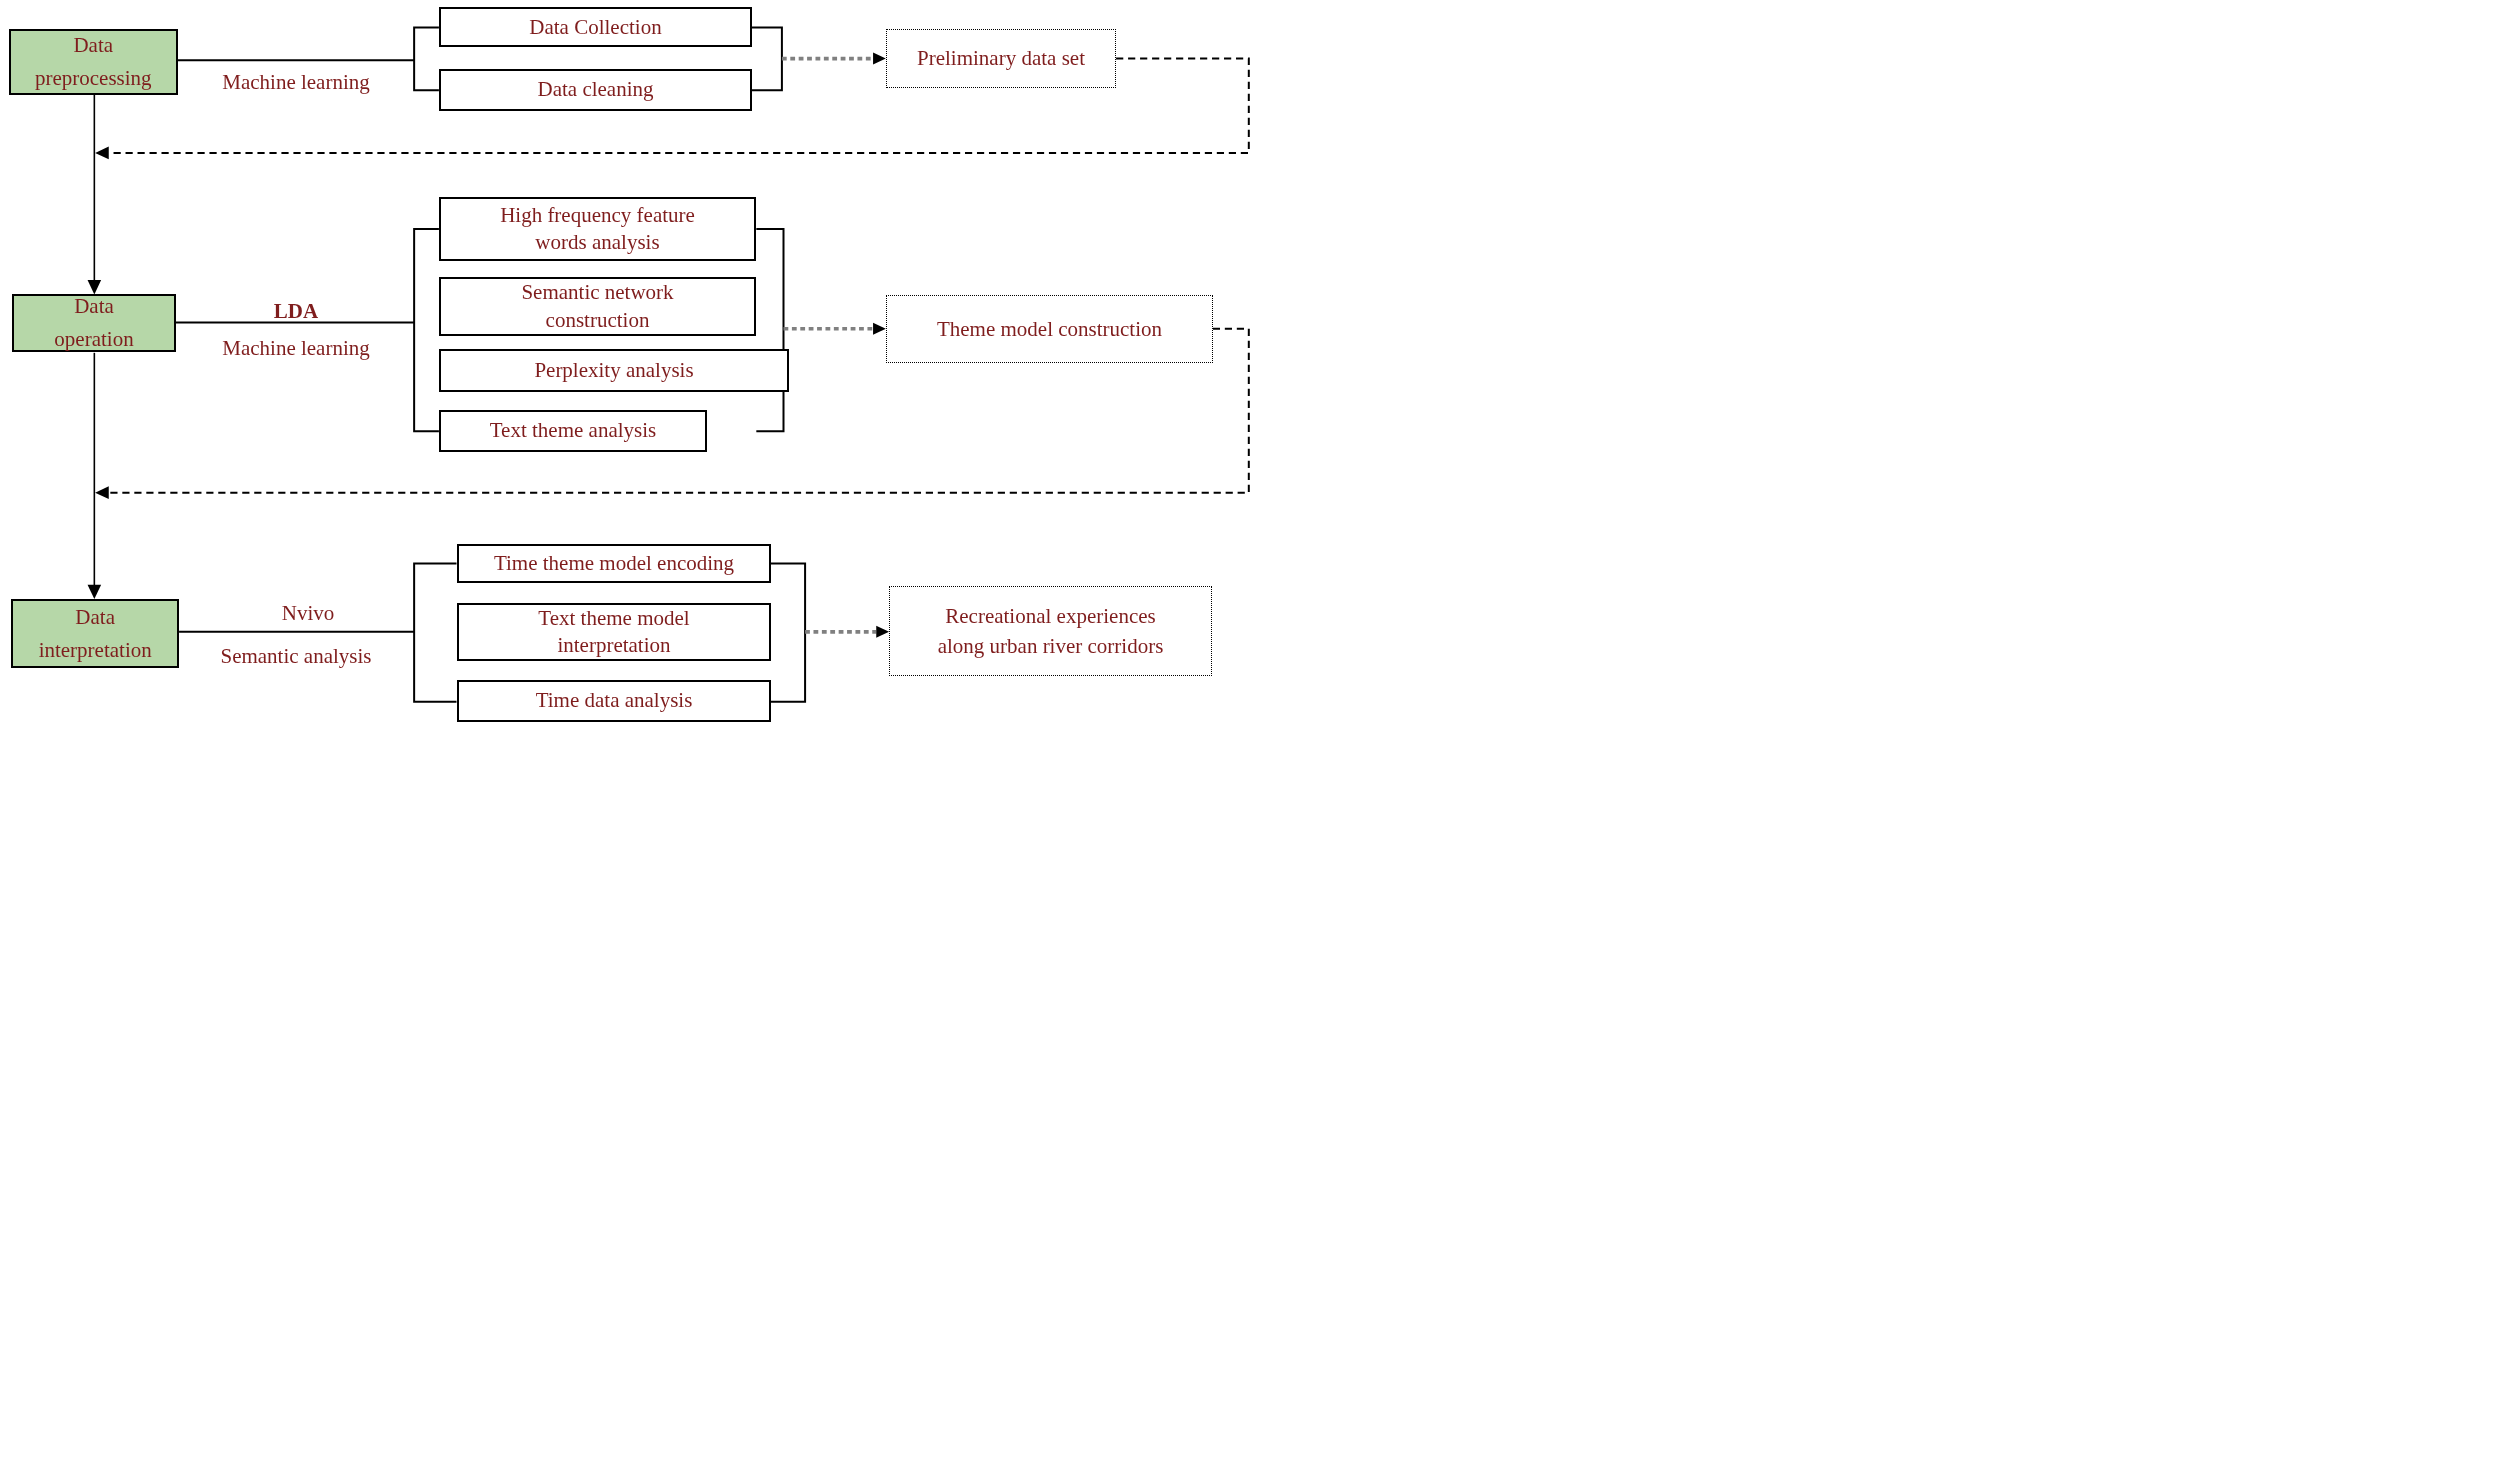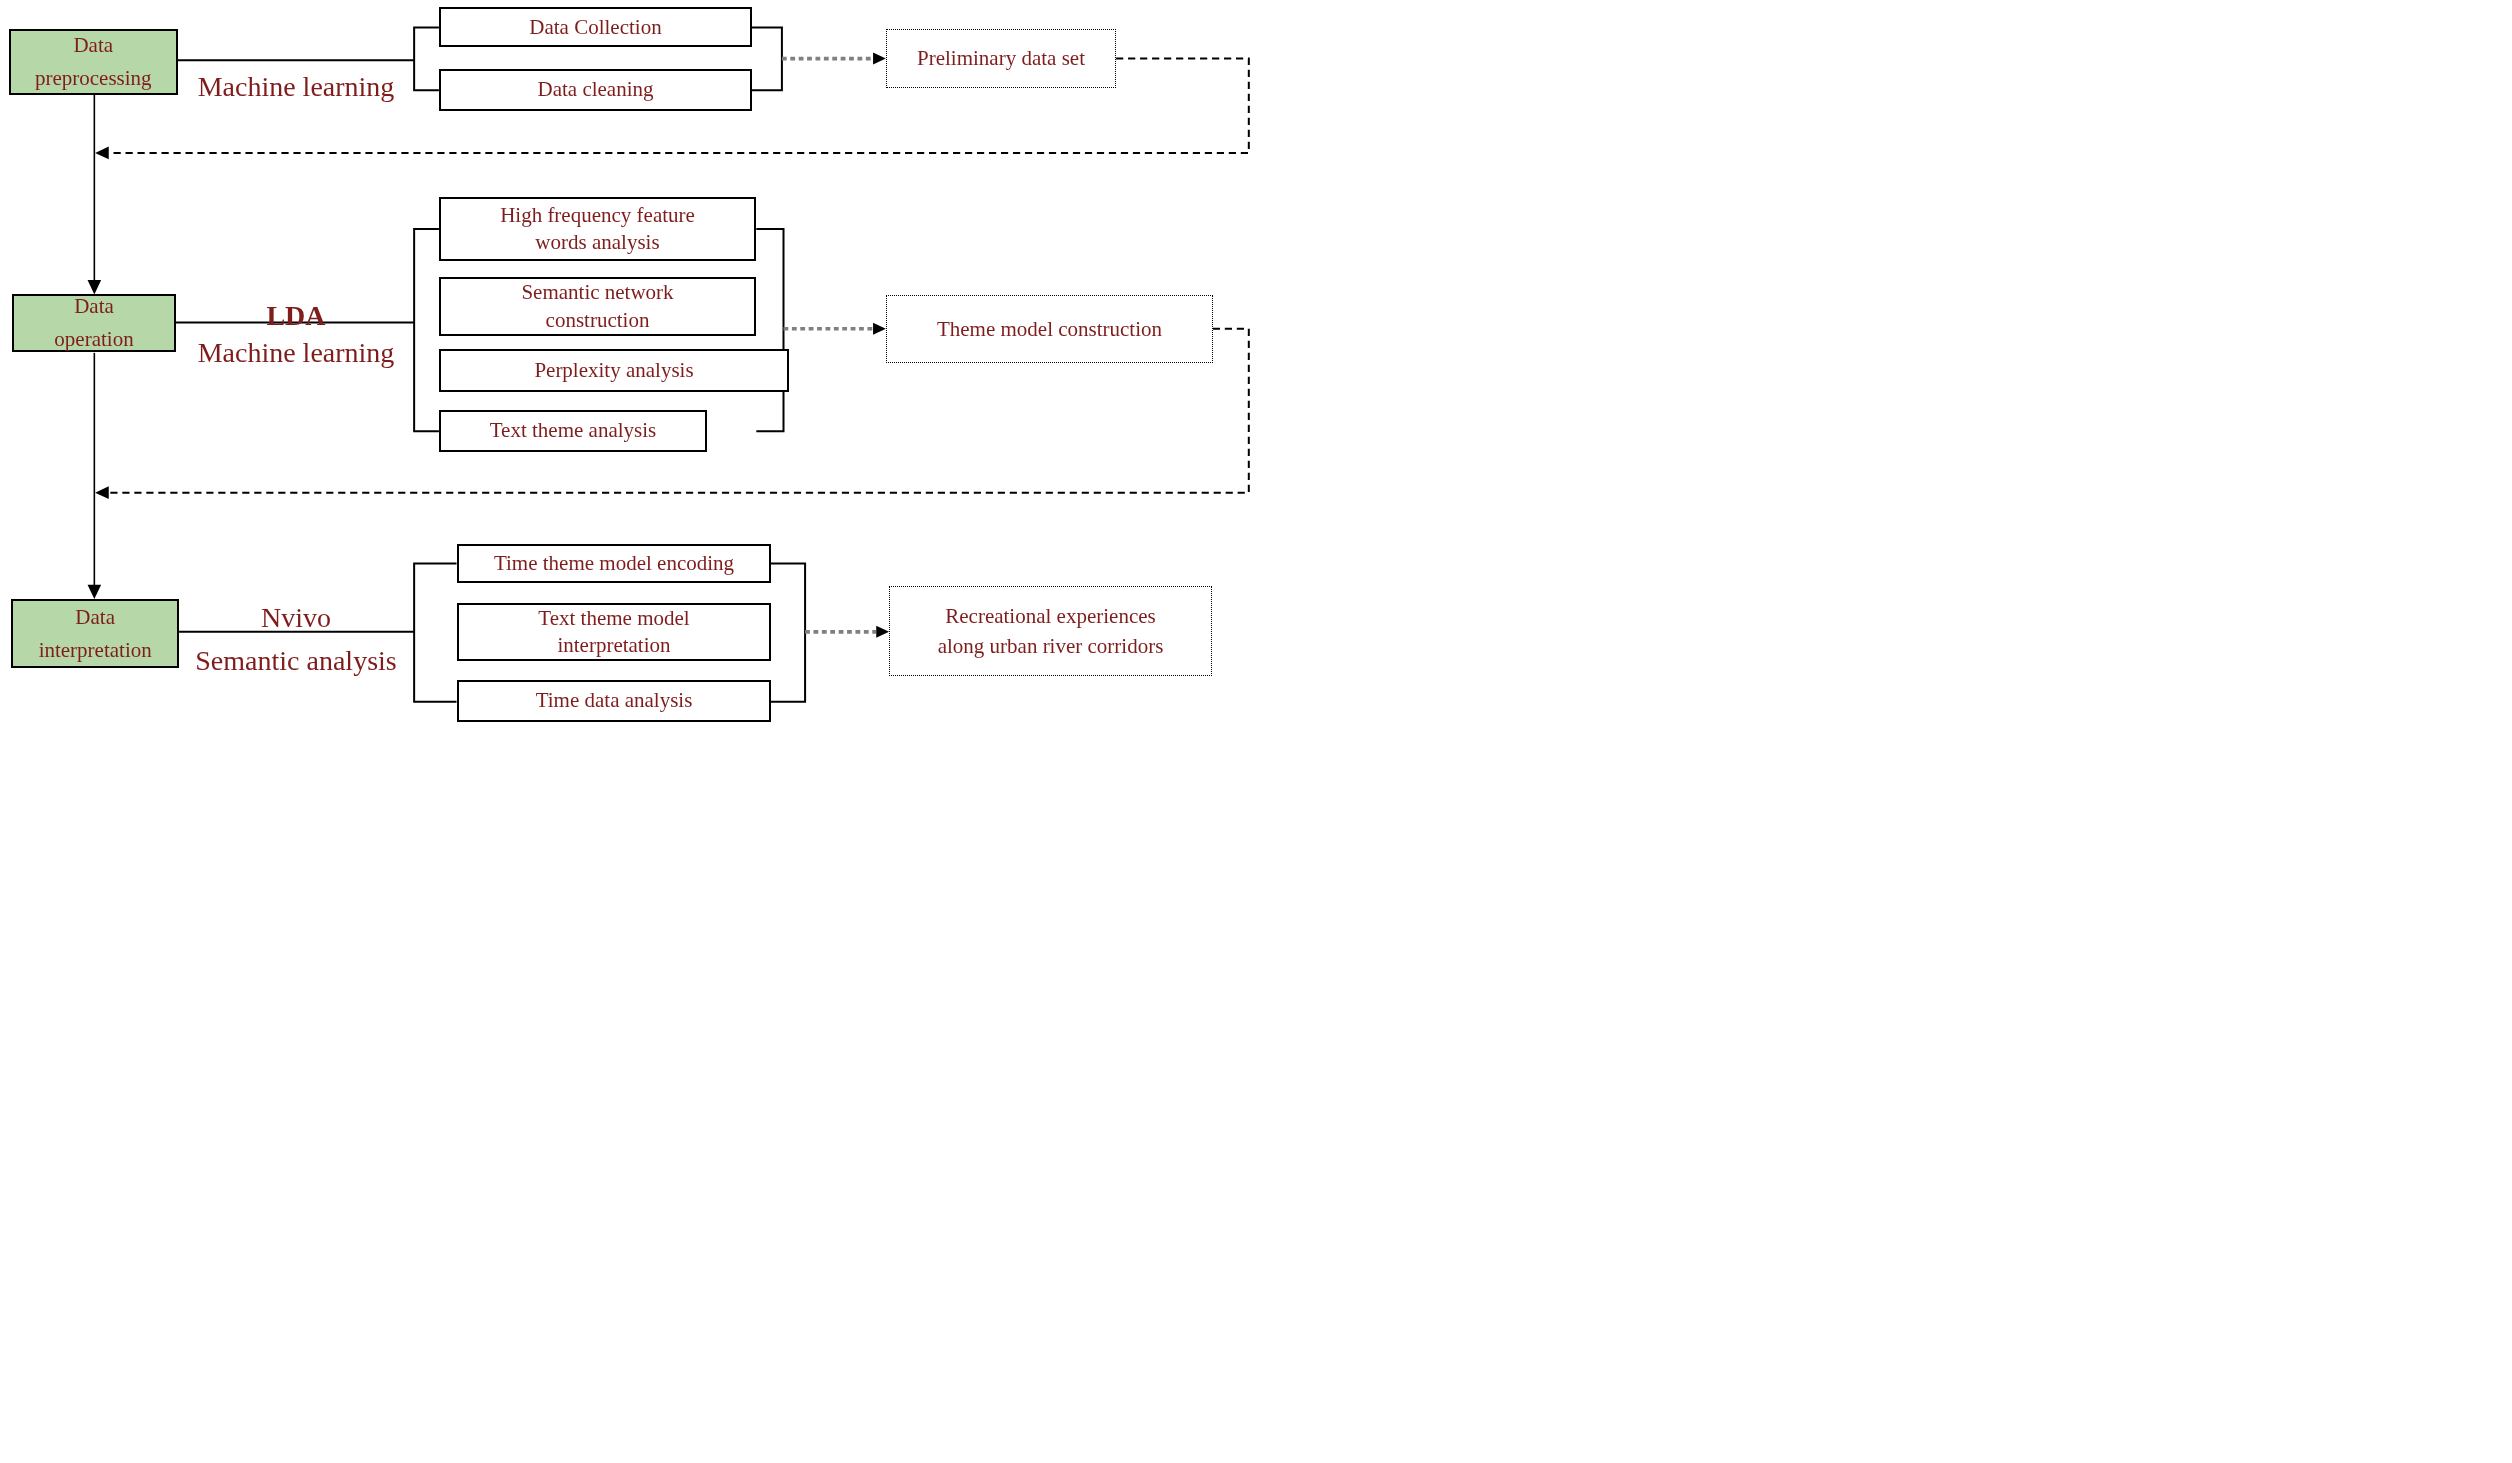--- a/index.html
+++ b/index.html
@@ -27,21 +27,21 @@
   .step{
     border:2px solid var(--line-color,#000);
   }
   .output{
     border:1.6px dotted var(--line-color,#000);
     line-height:1.45;
   }
   .method{
     position:absolute;z-index:2;
     width:232px;text-align:center;
-    font-size:28px;line-height:1.2;
+    font-size:21px;line-height:1.2;
     background:transparent;
   }
 </style>
 </head>
 <body>
 
 <div id="canvas">
 
   <svg id="lines" viewBox="0 0 1571 915" xmlns="http://www.w3.org/2000/svg">
 
@@ -84,21 +84,21 @@
 operation</span>
   </div>
   <div class="node stage" style="left:11.2px;top:599px;width:168px;height:69px;">
     <span>Data
 interpretation</span>
   </div>
 
   <div class="method" style="left:180px;top:70px;">Machine learning</div>
   <div class="method" style="left:180px;top:299px;font-weight:bold;">LDA</div>
   <div class="method" style="left:180px;top:336px;">Machine learning</div>
-  <div class="method" style="left:180px;top:601px;">Nvivo</div>
+  <div class="method" style="left:180px;top:601px;padding-left:12px;">Nvivo</div>
   <div class="method" style="left:180px;top:644px;">Semantic analysis</div>
 
   <div class="node step" style="left:439px;top:7.2px;width:313px;height:40px;">
     <span>Data Collection</span>
   </div>
   <div class="node step" style="left:439px;top:69px;width:313px;height:42px;">
     <span>Data cleaning</span>
   </div>
 
   <div class="node step" style="left:439px;top:277px;width:317px;height:59px;">

